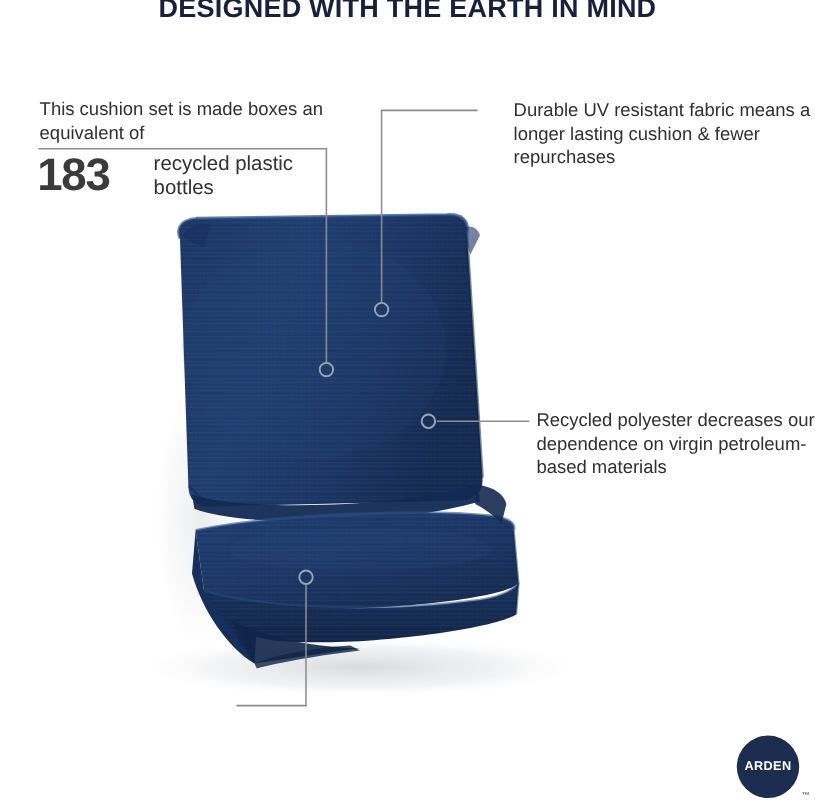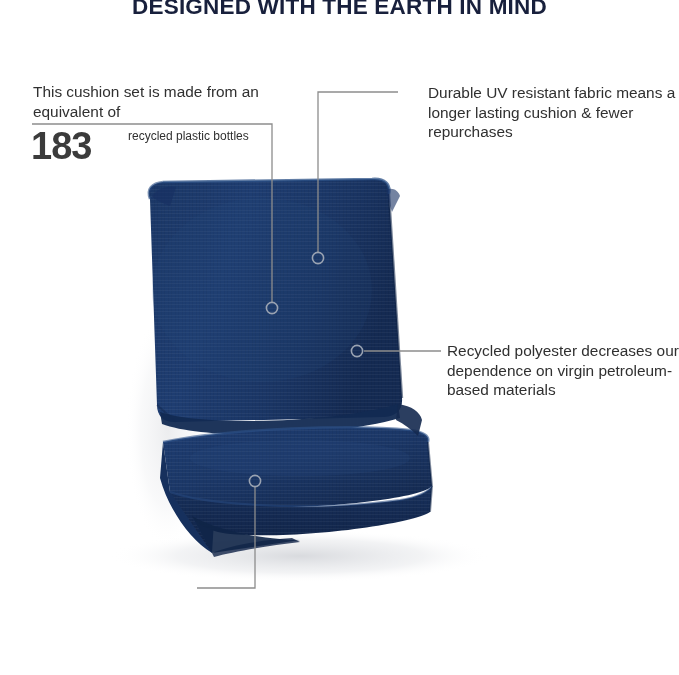--- a/index.html
+++ b/index.html
@@ -30,21 +30,21 @@
 
   
   #stat-block{position:absolute;left:31px;top:126px;width:250px;height:44px;}
   #stat-number{
     position:absolute;left:0;top:-2px;
     font-size:38px;font-weight:bold;color:#3b3b3b;
     letter-spacing:-1px;line-height:44px;
   }
   #stat-label{
     position:absolute;left:97px;top:1px;
-    font-size:12px;line-height:19.6px;color:#303030;
+    font-size:17px;line-height:19.6px;color:#303030;
   }
 
   
   #leaders{position:absolute;left:0;top:0;width:679px;height:675px;pointer-events:none;}
 
   
   #brand-logo{position:absolute;left:614px;top:613px;width:52px;height:52px;}
   #brand-circle{
     width:52px;height:52px;border-radius:50%;
     background:#1d2d50;
@@ -190,26 +190,32 @@
     <g fill="#ffffff" fill-opacity="0" stroke="#9aa3b2" stroke-width="1.6">
       <circle cx="272" cy="308" r="5.6"></circle>
       <circle cx="318" cy="258" r="5.6"></circle>
       <circle cx="357" cy="351" r="5.6"></circle>
       <circle cx="255" cy="481" r="5.6"></circle>
     </g>
   </svg>
 
   <div id="headline">DESIGNED WITH THE EARTH IN MIND</div>
 
-  <div class="callout" id="callout-bottles-intro">This cushion set is made from an equivalent of</div>
+  <div class="callout" id="callout-bottles-intro">This cushion set is made boxes an equivalent of</div>
 
   <div id="stat-block">
     <span id="stat-number">183</span>
     <span id="stat-label">recycled plastic bottles</span>
   </div>
 
   <div class="callout" id="callout-uv">Durable UV resistant fabric means a longer lasting cushion &amp; fewer repurchases</div>
 
   <div class="callout" id="callout-polyester">Recycled polyester decreases our dependence on virgin petroleum-based materials</div>
 
 
+  <div id="brand-logo">
+    <div id="brand-circle">
+      <span id="brand-wordmark">ARDEN</span>
+    </div>
+    <span id="brand-tm">™</span>
+  </div>
 
 </div>
 
 </body></html>

